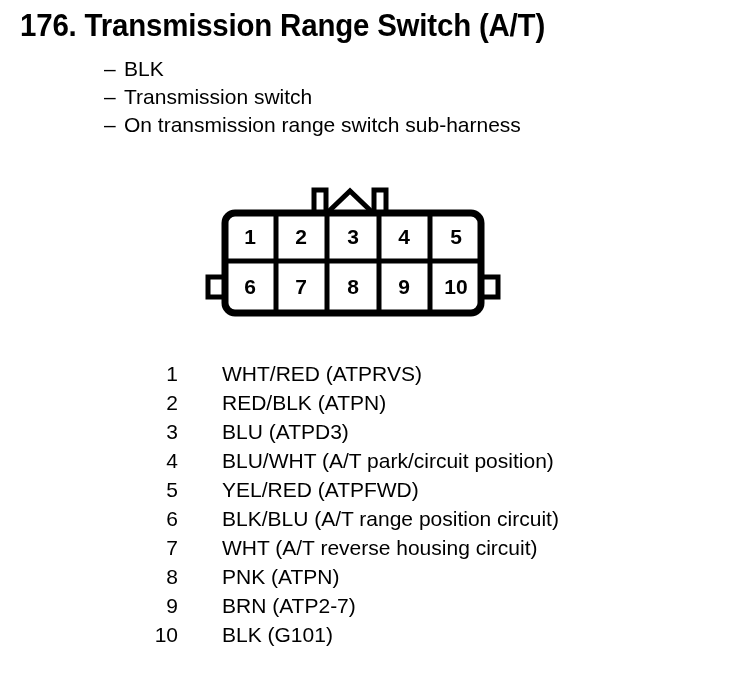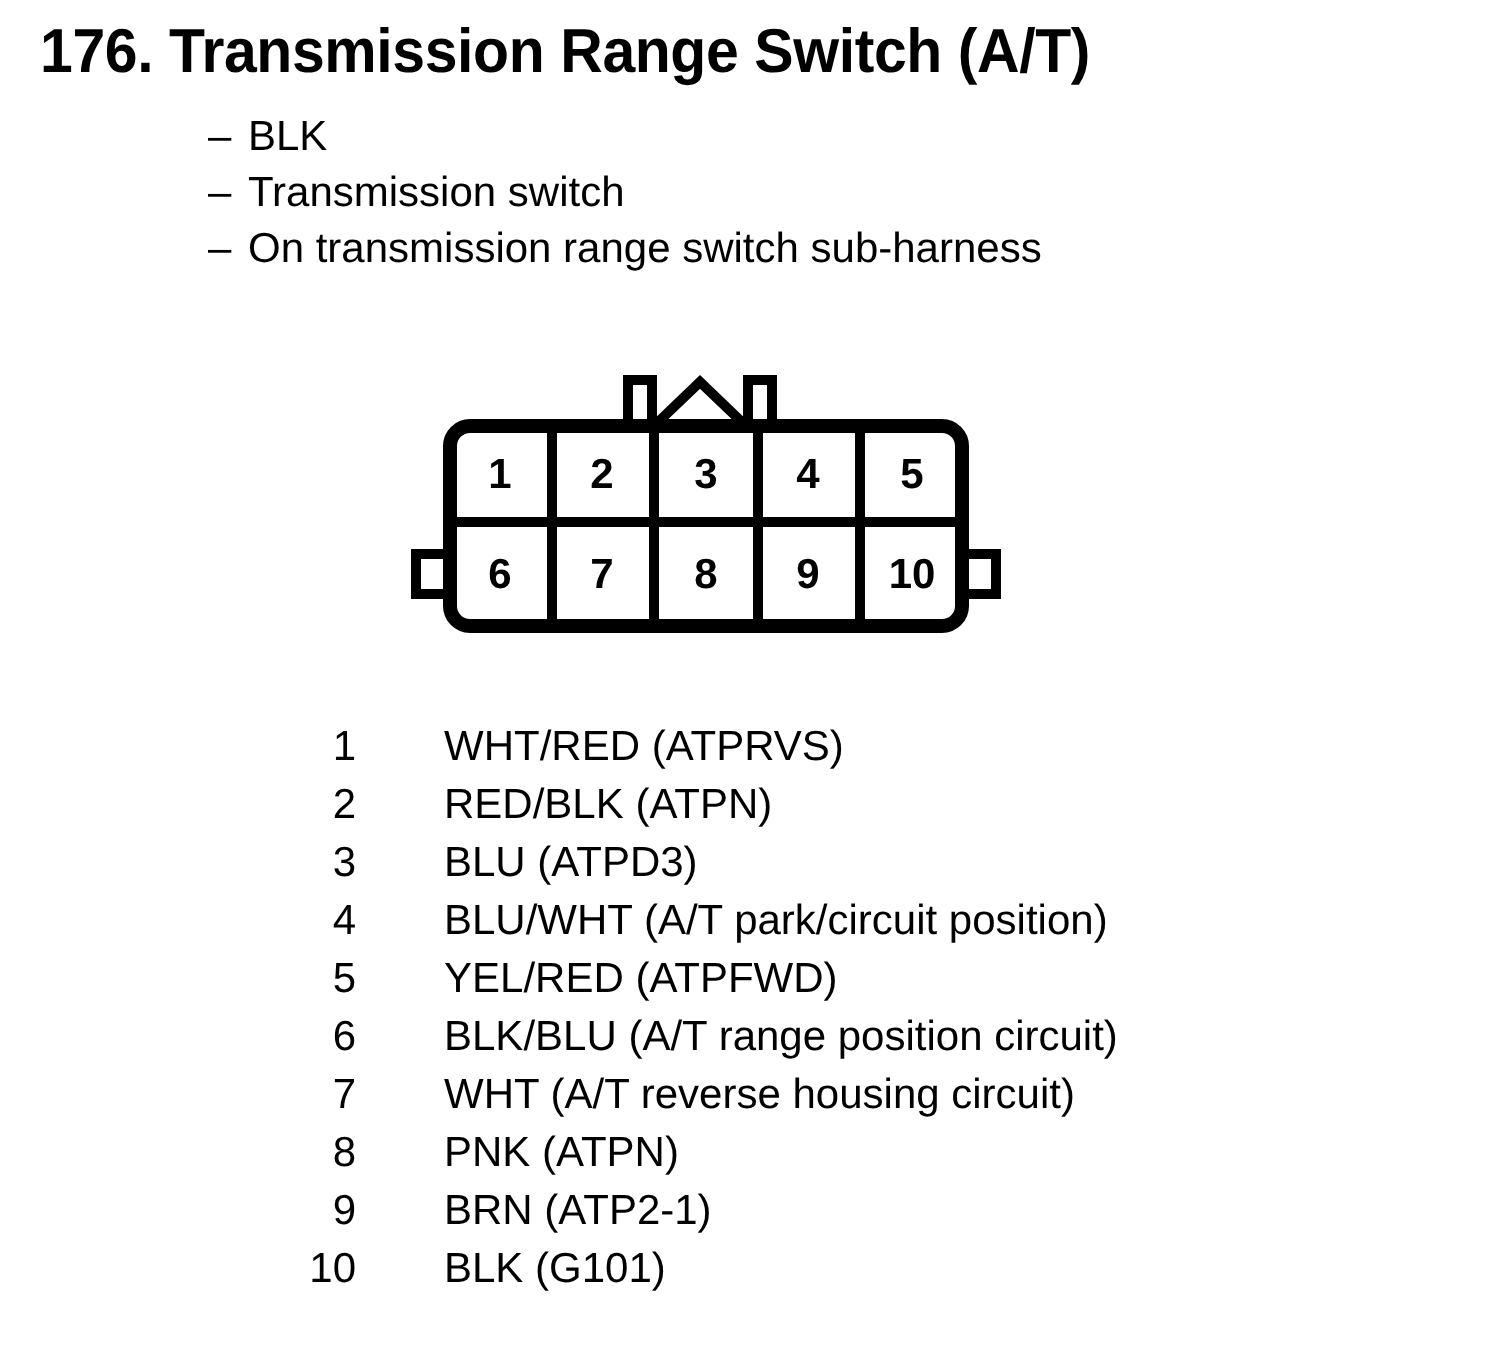--- a/index.html
+++ b/index.html
@@ -179,19 +179,19 @@
   <div class="pin-row">
     <span class="pin-index">7</span>
     <span class="pin-desc">WHT (A/T reverse housing circuit)</span>
   </div>
   <div class="pin-row">
     <span class="pin-index">8</span>
     <span class="pin-desc">PNK (ATPN)</span>
   </div>
   <div class="pin-row">
     <span class="pin-index">9</span>
-    <span class="pin-desc">BRN (ATP2-1)</span>
+    <span class="pin-desc">BRN (ATP2-7)</span>
   </div>
   <div class="pin-row">
     <span class="pin-index">10</span>
     <span class="pin-desc">BLK (G101)</span>
   </div>
 </div>
 
 </body></html>

